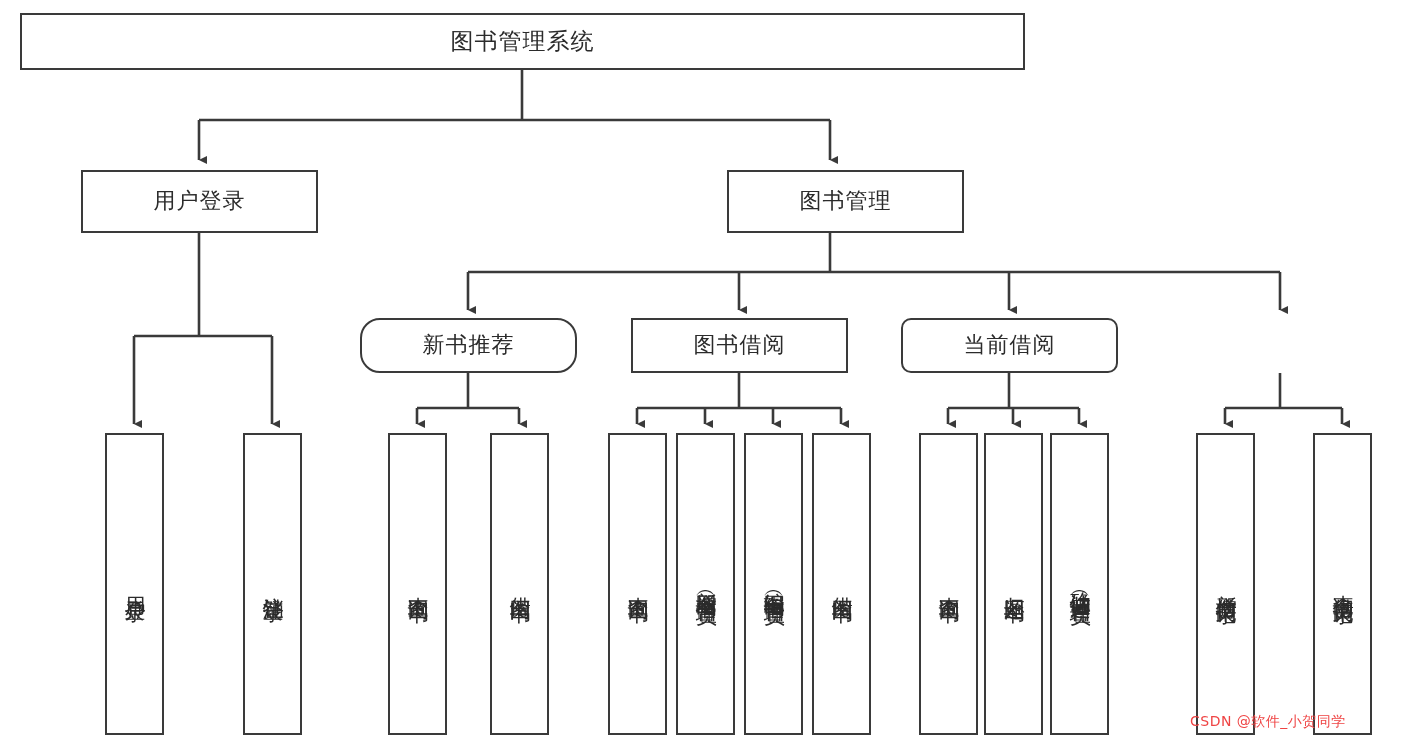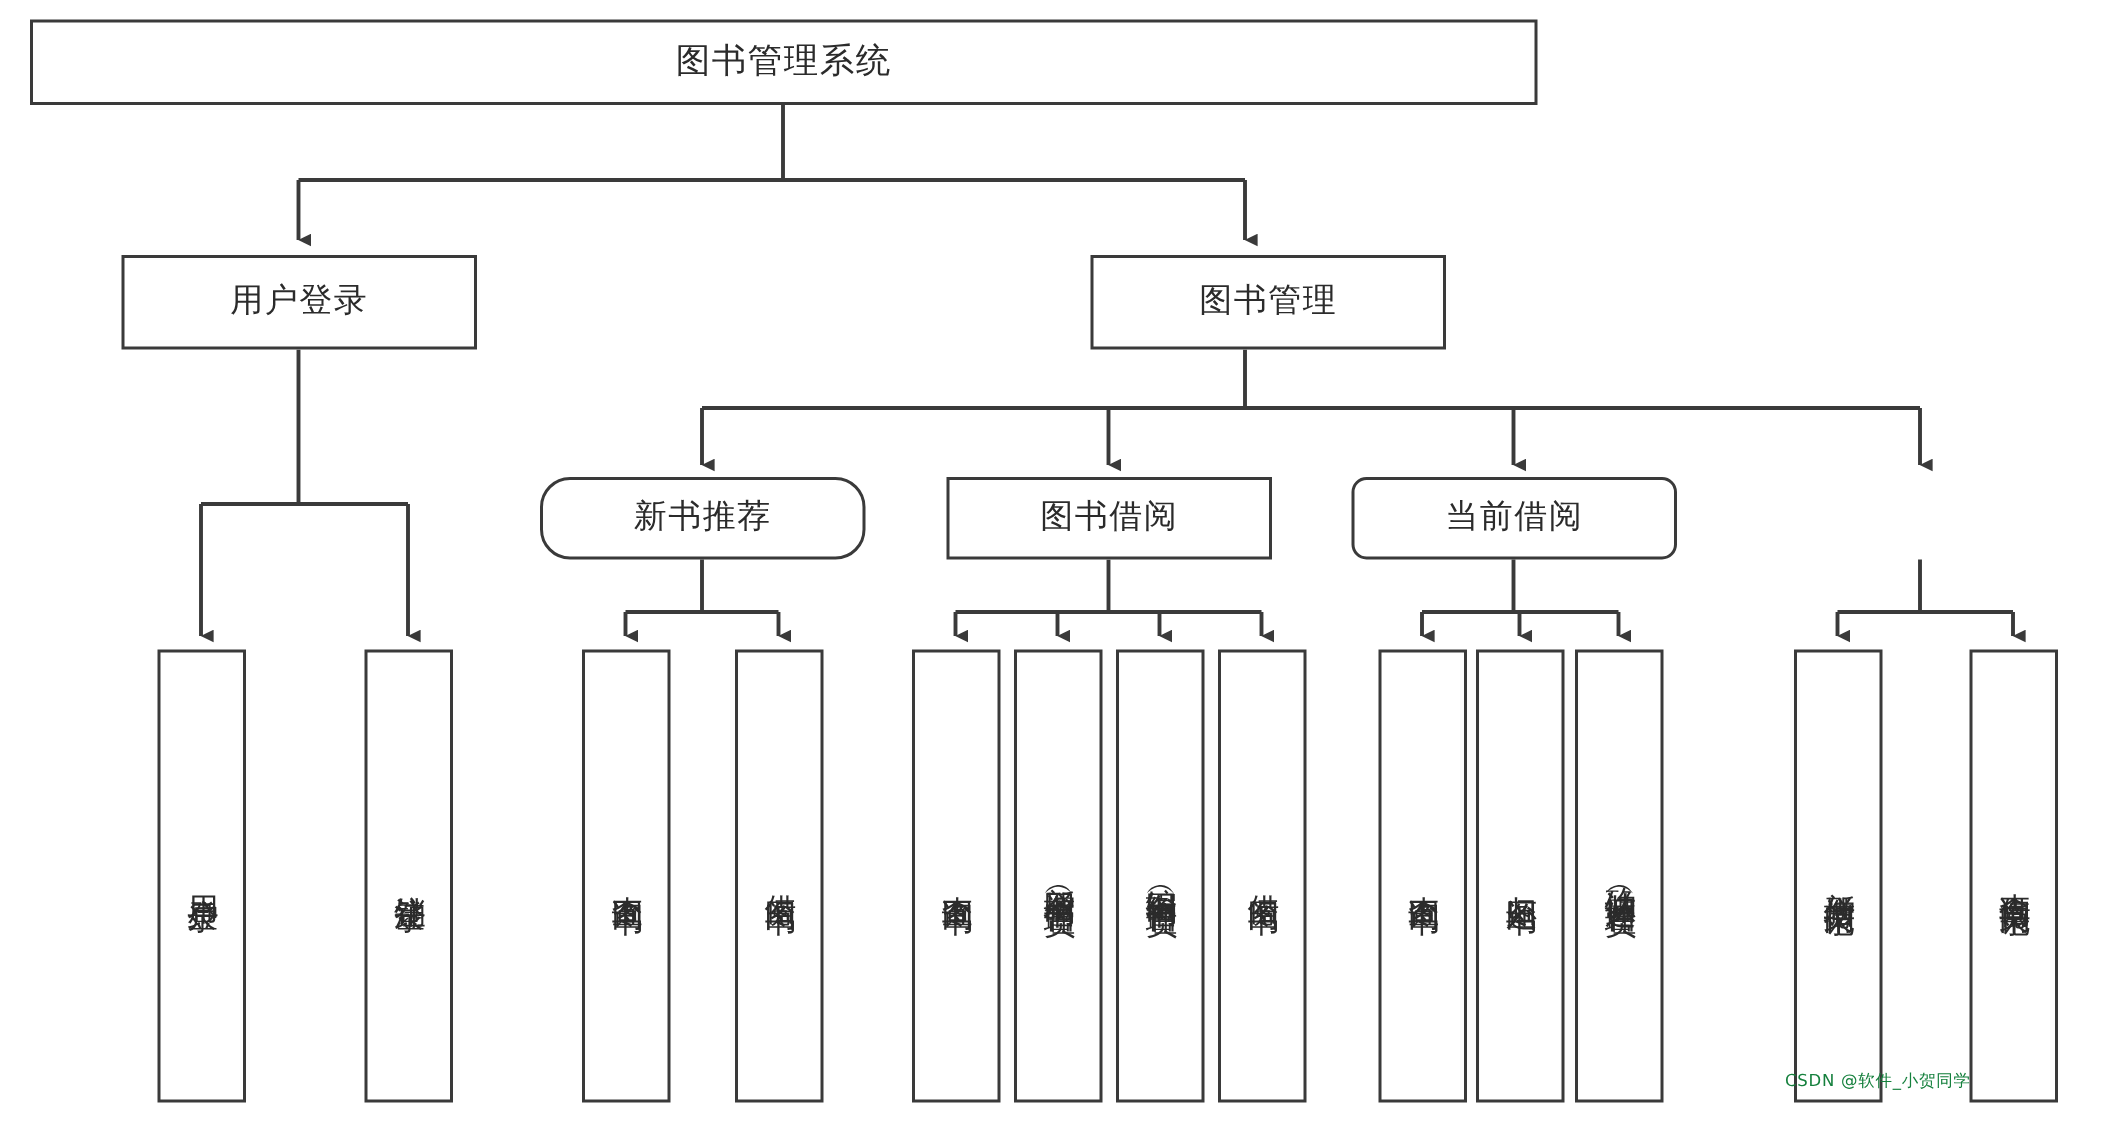--- a/index.html
+++ b/index.html
@@ -54,22 +54,22 @@
     text-orientation: upright;
     font-size: 21px;
     line-height: 1.22;
     letter-spacing: 2px;
     color: #2b2b2b;
     white-space: nowrap;
     max-height: 280px;
   }
   .watermark {
     position: absolute;
-    font-size: 11px;
-    color: #15803d;
+    font-size: 14px;
+    color: #ef4444;
     letter-spacing: 0.5px;
     white-space: nowrap;
     user-select: none;
   }
 </style>
 </head>
 <body>
 
 <div id="diagram-root">
 

